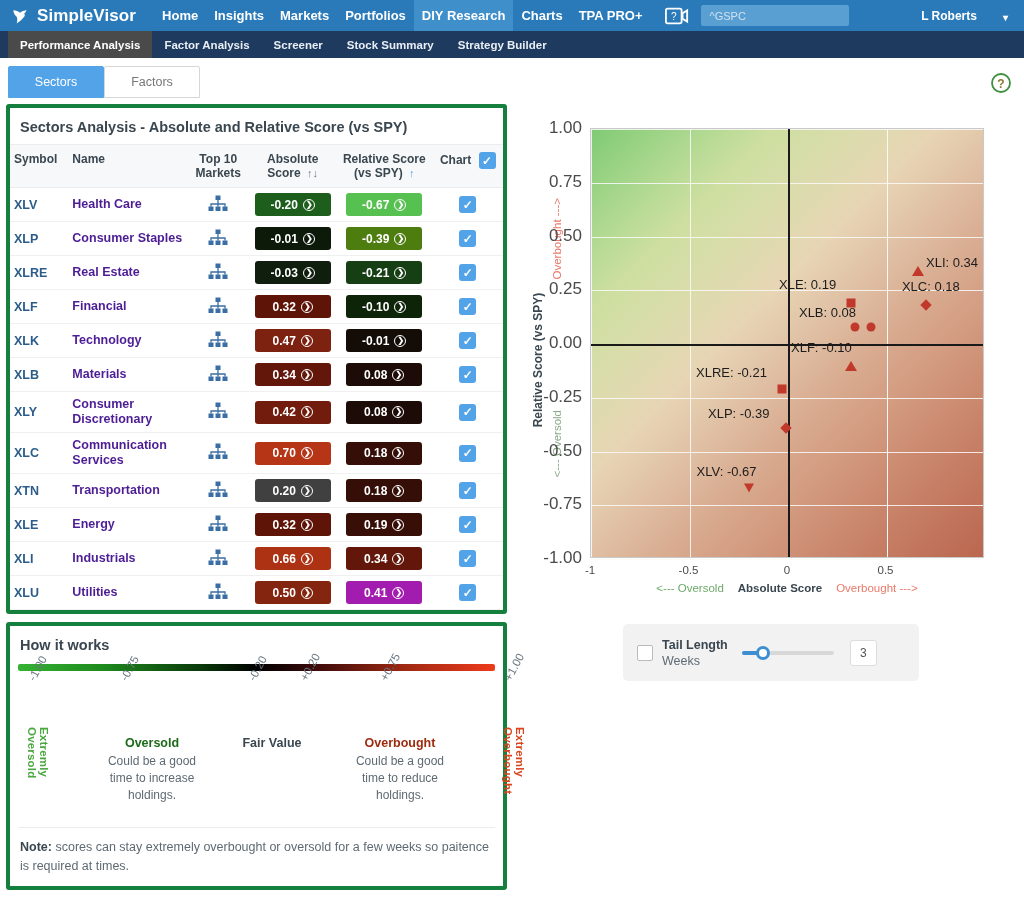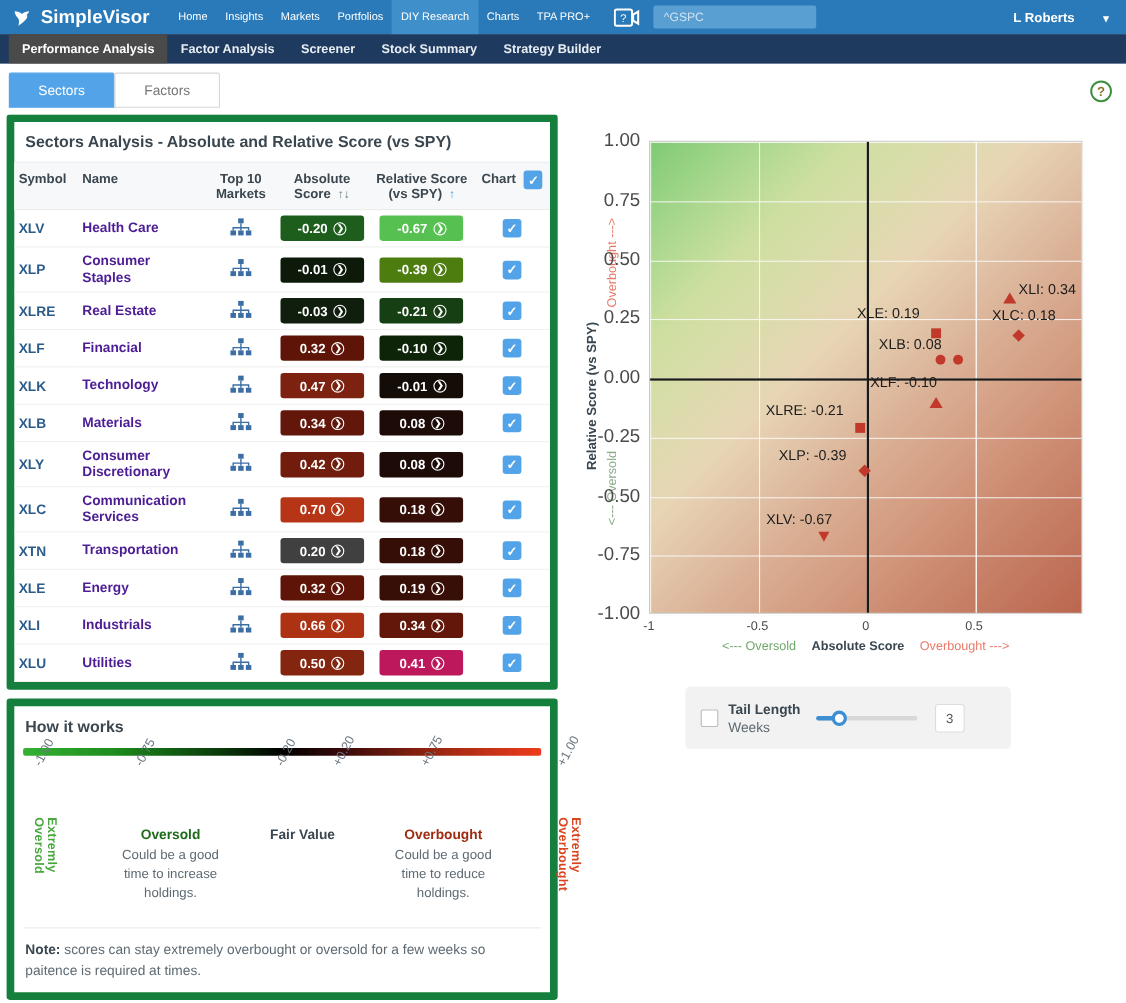--- a/index.html
+++ b/index.html
@@ -13,21 +13,21 @@
   
   .topnav {
     height: 31px; background: #2a7ab9;
     display: flex; align-items: center; gap: 0;
     padding: 0 10px; color: #fff;
   }
   .brand { display: flex; align-items: center; gap: 7px; margin-right: 18px; }
   .brand-logo { width: 20px; height: 20px; }
   .brand-name { font-size: 17px; font-weight: bold; letter-spacing: .1px; }
   .navitem {
-    font-size: 10px; font-weight: normal; padding: 8px 8px;
+    font-size: 13px; font-weight: bold; padding: 8px 8px;
     line-height: 15px; white-space: nowrap; color: #fff;
   }
   .navitem.active { background: #3f8fcb; }
   .helpbtn { margin-left: 14px; margin-right: 12px; display:flex; align-items:center; }
   .searchbox {
     width: 148px; height: 21px; background: #5a9fd2;
     border-radius: 2px; display: flex; align-items: center;
     padding: 0 9px; font-size: 11px; color: #cfe2f1;
   }
   .user { margin-left: auto; display: flex; align-items: flex-end; gap: 26px;
@@ -54,21 +54,21 @@
     background: #fff; color: #777; border-radius: 2px 2px 0 0;
   }
   .tabbtn.active { background: #53a3e8; color: #fff; border-color: #53a3e8; }
   .help-circle { position: absolute; right: 12px; top: 14px; }
 
   
   .main { display: flex; align-items: flex-start; height: 808px; }
   .leftcol { width: 513px; }
   .rightcol { width: 511px; }
 
-  .panel { border: 7px solid #15803d; border-radius: 3px;
+  .panel { border: 4px solid #15803d; border-radius: 3px;
            margin: 0 6px 8px 6px; background: #fff; }
   .panel-title { font-size: 14.5px; font-weight: bold; color: #3a4750;
                  padding: 11px 10px 9px 10px; }
 
   
   table.sectors { width: 100%; border-collapse: collapse; }
   table.sectors thead th {
     background: #f7f8f9; font-size: 12px; font-weight: bold;
     color: #3a4750; padding: 7px 4px; vertical-align: top;
     border-top: 1px solid #ececec; border-bottom: 1px solid #ececec;
@@ -456,21 +456,21 @@
               <td class="c-sym">XLU</td>
               <td class="c-name">Utilities</td>
               <td class="c-top"><span><svg width="20" height="17" viewBox="0 0 20 17">
                     <rect x="7.5" y="0.5" width="5" height="4.5" fill="#3b6ea5"></rect>
                     <rect x="0.5" y="11.5" width="5" height="4.5" fill="#3b6ea5"></rect>
                     <rect x="7.5" y="11.5" width="5" height="4.5" fill="#3b6ea5"></rect>
                     <rect x="14.5" y="11.5" width="5" height="4.5" fill="#3b6ea5"></rect>
                     <path d="M10 5v4M3 11.5V9h14v2.5M10 9v2.5" stroke="#3b6ea5" stroke-width="1.3" fill="none"></path>
                   </svg></span></td>
               <td class="c-abs"><span class="badge" style="background:#84250f">0.50<span class="arrowc">❯</span></span></td>
-              <td class="c-rel"><span class="badge" style="background:#be185d">0.41<span class="arrowc">❯</span></span></td>
+              <td class="c-rel"><span class="badge" style="background:#a21caf">0.41<span class="arrowc">❯</span></span></td>
               <td class="c-chart"><span class="chk">✓</span></td>
             </tr>
           </tbody>
       </table>
     </div>
 
     <div class="panel hiw">
       <div class="panel-title">How it works</div>
       <div class="gradbar"></div>
       <div class="ticks" id="hiw-ticks">

